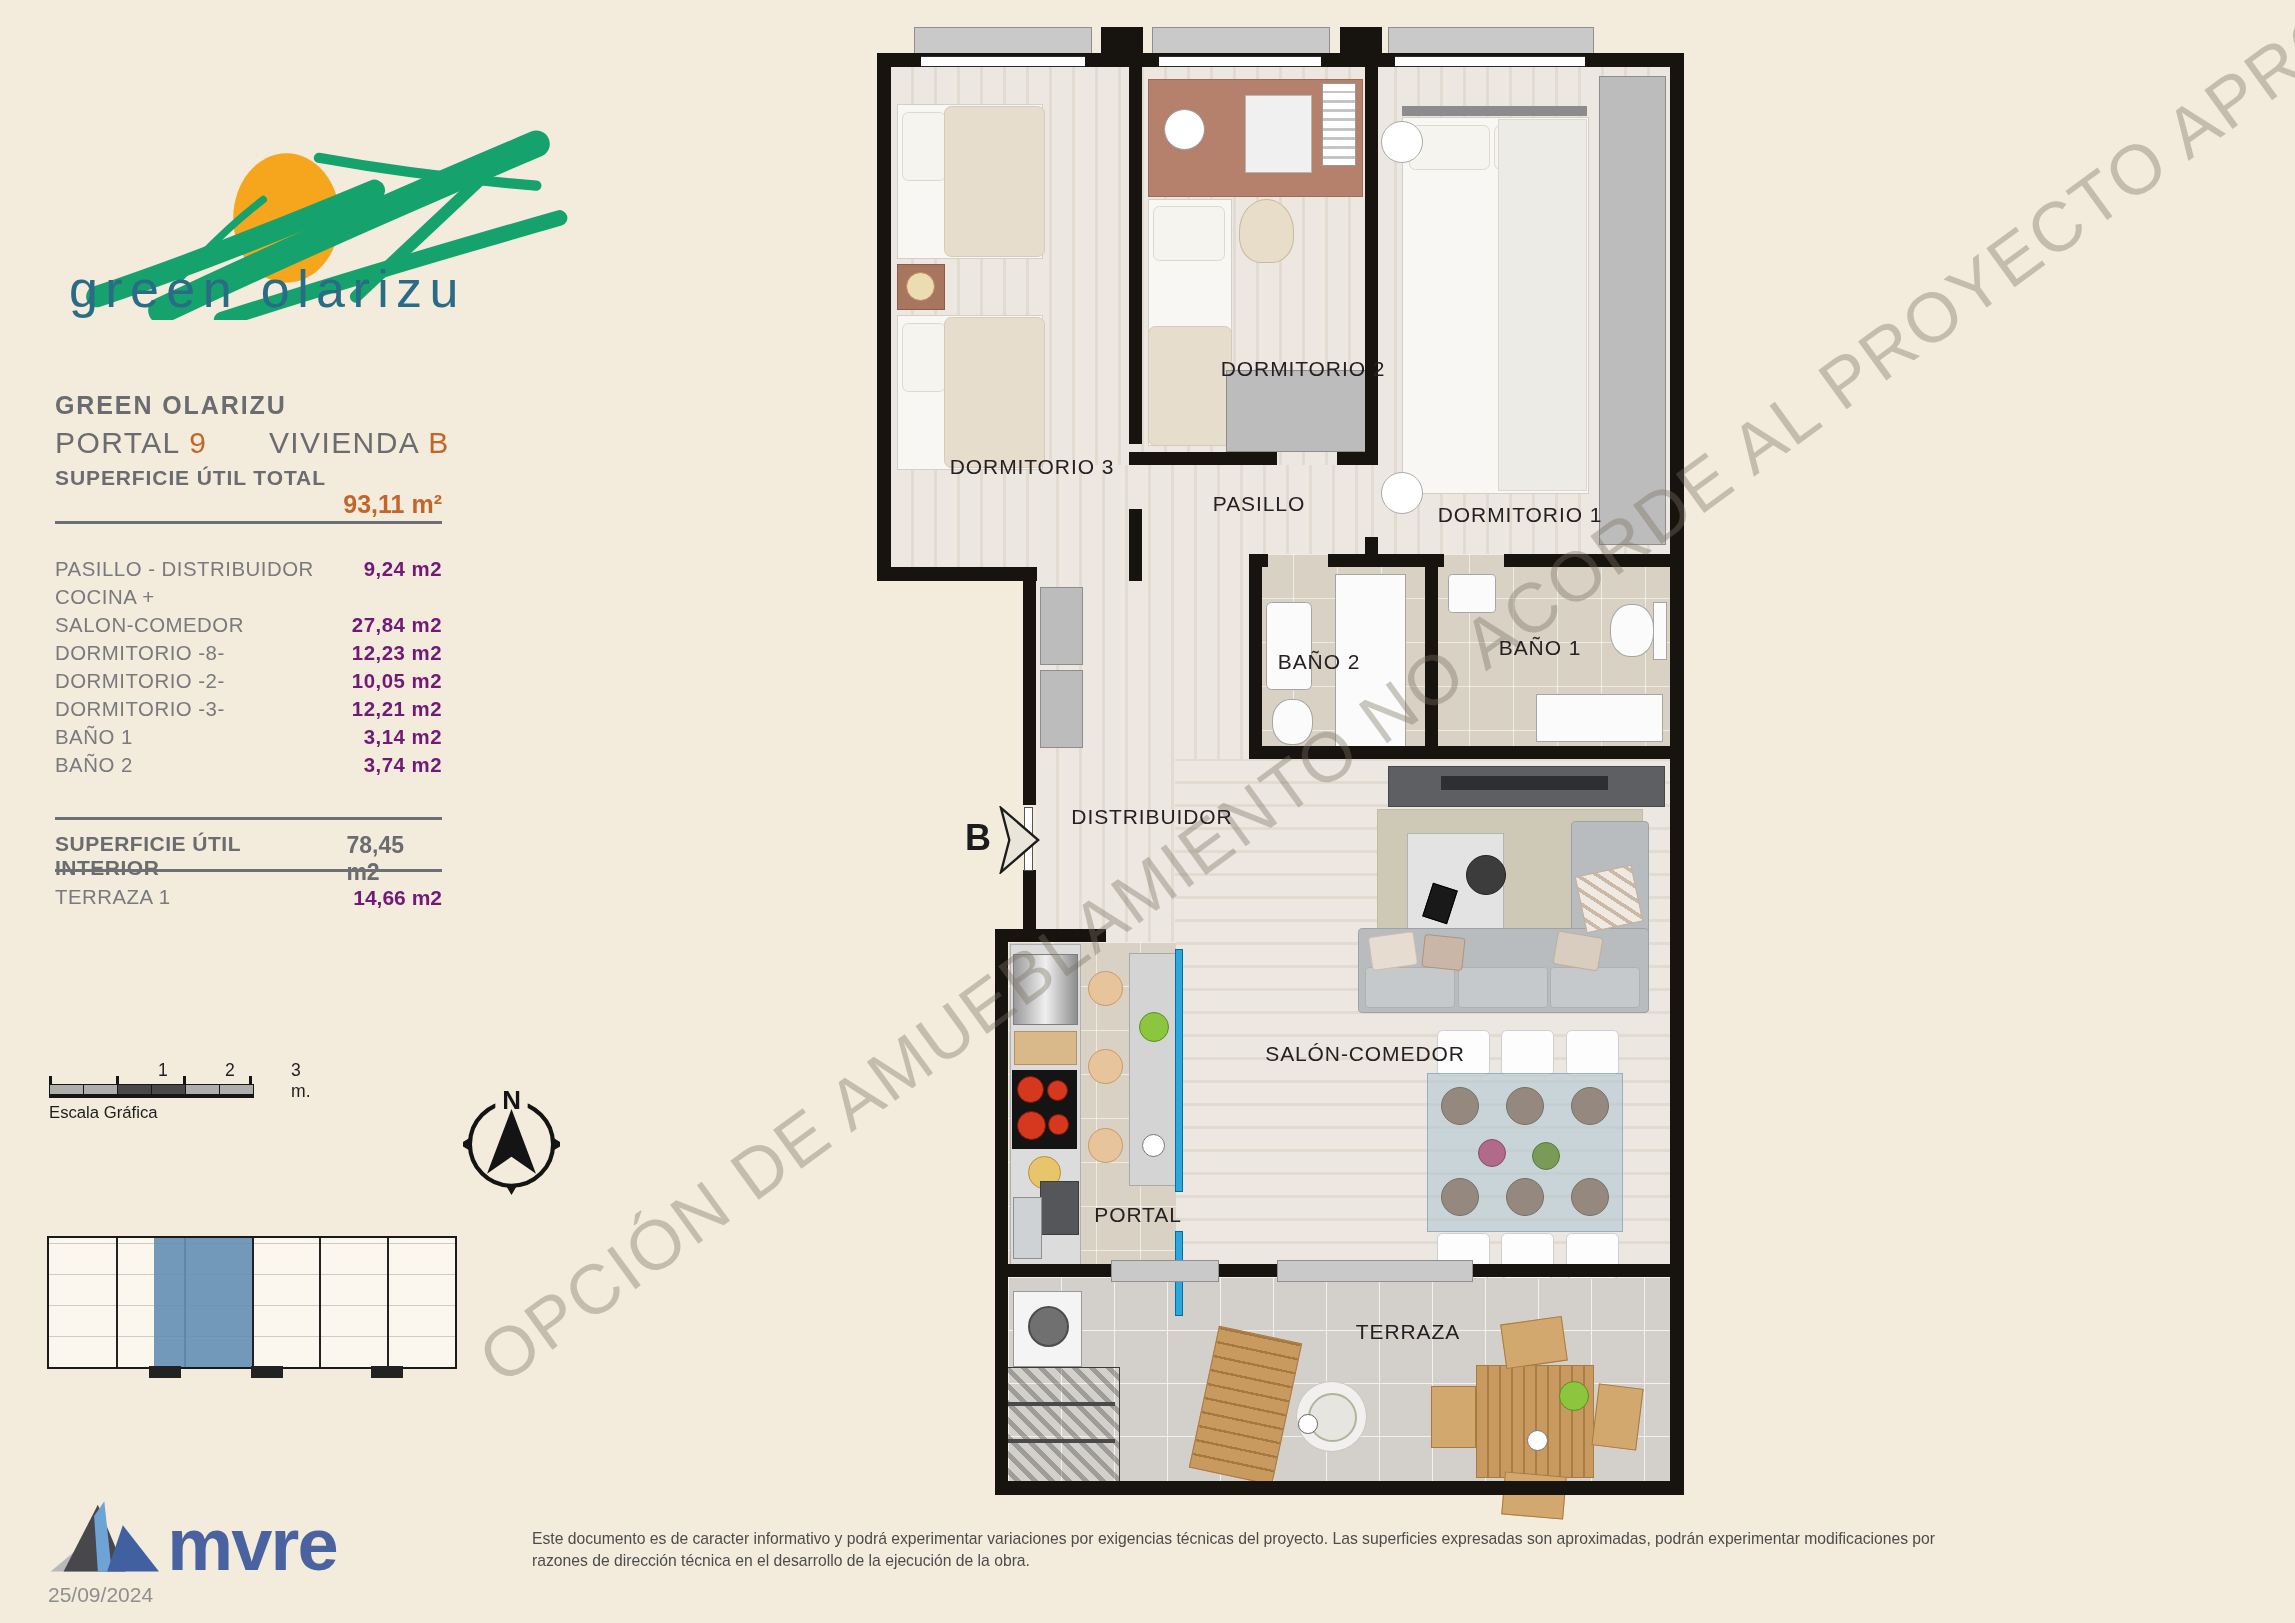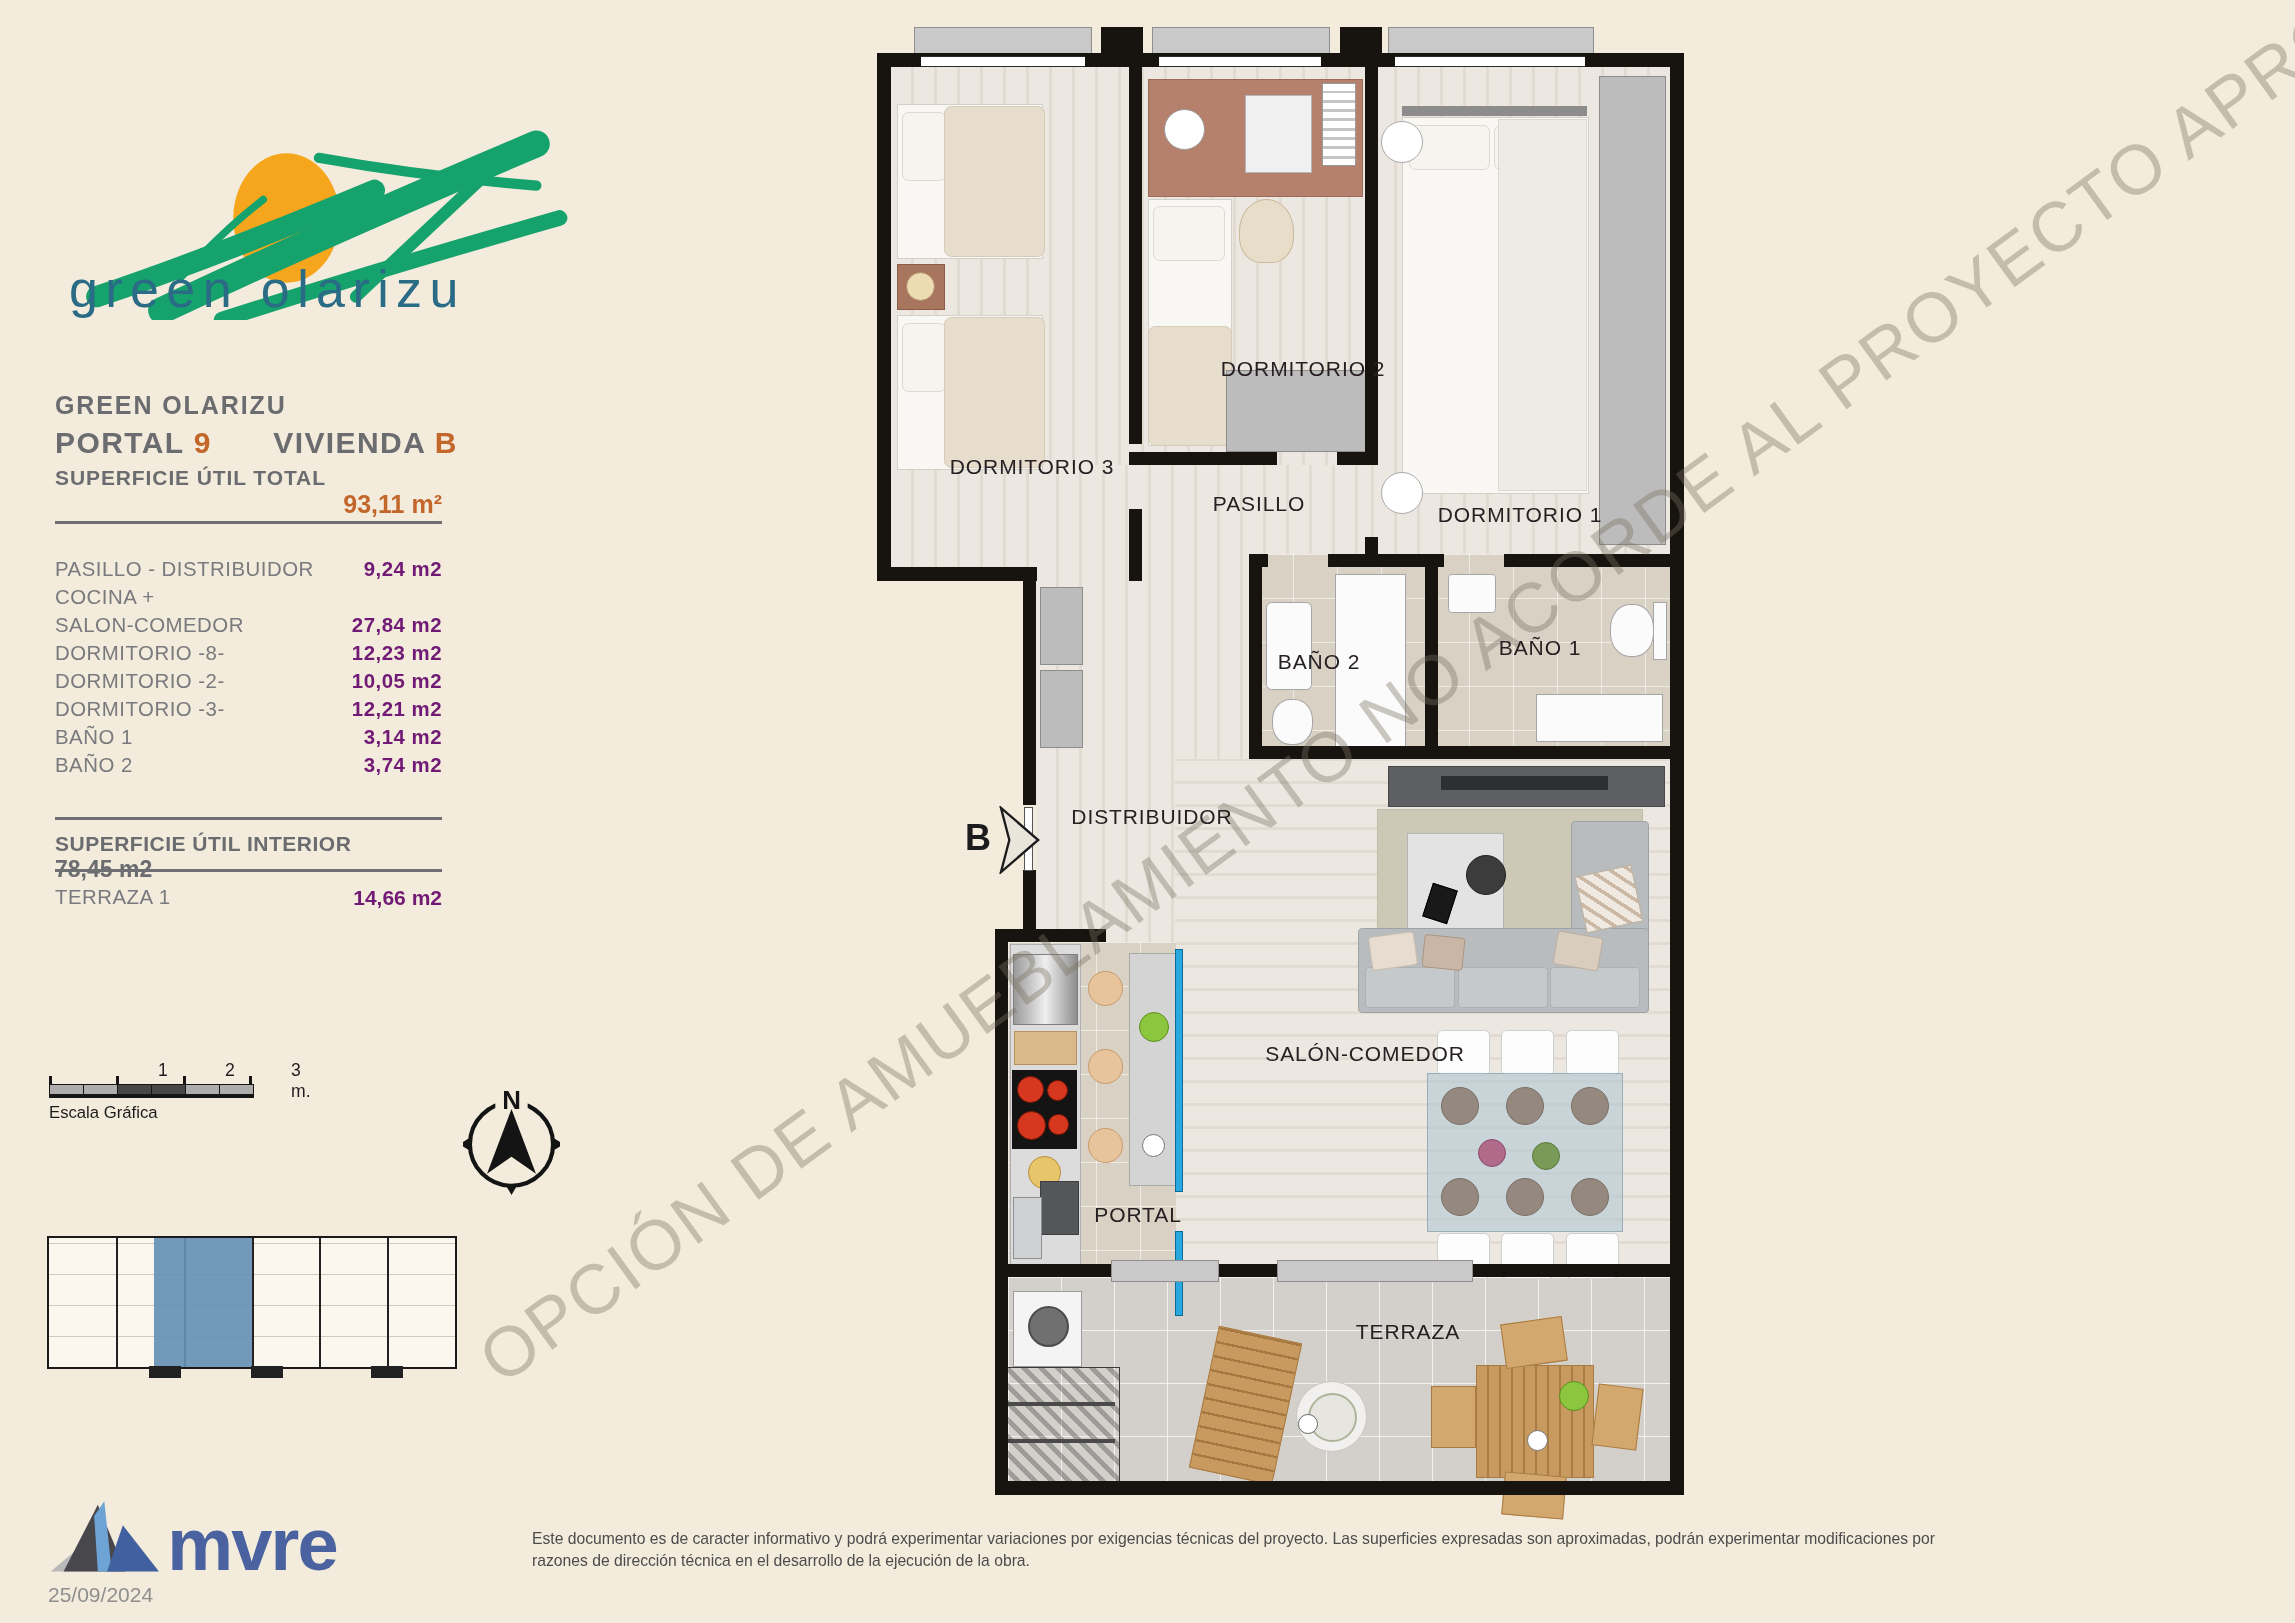--- a/index.html
+++ b/index.html
@@ -46,21 +46,21 @@
     <path d="M60,470 Q300,390 660,240" stroke="#16a26c" stroke-width="46" fill="none" stroke-linecap="round"></path>
     <path d="M200,500 Q560,330 1010,140" stroke="#16a26c" stroke-width="58" fill="none" stroke-linecap="round"></path>
     <path d="M330,520 Q640,420 1060,300" stroke="#16a26c" stroke-width="34" fill="none" stroke-linecap="round"></path>
     <path d="M620,470 Q800,300 960,150" stroke="#16a26c" stroke-width="26" fill="none" stroke-linecap="round"></path>
     <path d="M540,170 Q760,210 1010,230" stroke="#16a26c" stroke-width="22" fill="none" stroke-linecap="round"></path>
     <path d="M240,430 Q330,330 420,260" stroke="#16a26c" stroke-width="16" fill="none" stroke-linecap="round"></path>
   </svg>
   <div class="abs" style="left:69px;top:259px;font-size:52px;letter-spacing:7.4px;color:#2a6b85;">green olarizu</div>
 
   <div class="abs" style="left:55px;top:391px;font-size:25px;font-weight:700;letter-spacing:1.9px;color:#6b6c6f;">GREEN OLARIZU</div>
-  <div class="abs" style="left:55px;top:426px;font-size:30px;font-weight:700;letter-spacing:1.4px;color:#6b6c6f;">
+  <div class="abs" style="left:55px;top:426px;font-size:30px;font-weight:400;letter-spacing:1.4px;color:#6b6c6f;">
     <span>PORTAL</span>
     <span style="color:#c3662a;">9</span>
     <span style="display:inline-block;width:42px;"></span>
     <span>VIVIENDA</span>
     <span style="color:#c3662a;">B</span>
   </div>
 
   <div class="abs" style="left:55px;top:466px;font-size:21px;font-weight:700;letter-spacing:0.9px;color:#6b6c6f;">SUPERFICIE ÚTIL TOTAL</div>
   <div class="abs" style="left:55px;top:490px;width:387px;text-align:right;font-size:25px;font-weight:700;color:#c3662a;">93,11 m²</div>
   <div class="rule" style="top:521px;"></div>
@@ -94,21 +94,21 @@
       <span>BAÑO 1</span>
       <span class="sb-val">3,14 m2</span>
     </div>
     <div class="sb-row">
       <span>BAÑO 2</span>
       <span class="sb-val">3,74 m2</span>
     </div>
   </div>
 
   <div class="rule" style="top:817px;"></div>
-  <div class="abs" style="left:55px;top:832px;width:387px;display:flex;justify-content:space-between;flex-direction:column;">
+  <div class="abs" style="left:55px;top:832px;width:387px;display:flex;justify-content:space-between;">
     <span style="font-size:21px;font-weight:700;letter-spacing:0.5px;color:#6b6c6f;">SUPERFICIE ÚTIL INTERIOR</span>
     <span style="font-size:23px;font-weight:700;color:#6b6c6f;">78,45 m2</span>
   </div>
   <div class="rule" style="top:869px;"></div>
   <div class="abs" style="left:55px;top:886px;width:387px;display:flex;justify-content:space-between;">
     <span style="font-size:20.4px;color:#797a7d;letter-spacing:0.5px;">TERRAZA 1</span>
     <span class="sb-val" style="font-size:21px;">14,66 m2</span>
   </div>
 
   <div class="abs" style="left:49px;top:1060px;width:241px;height:60px;">

